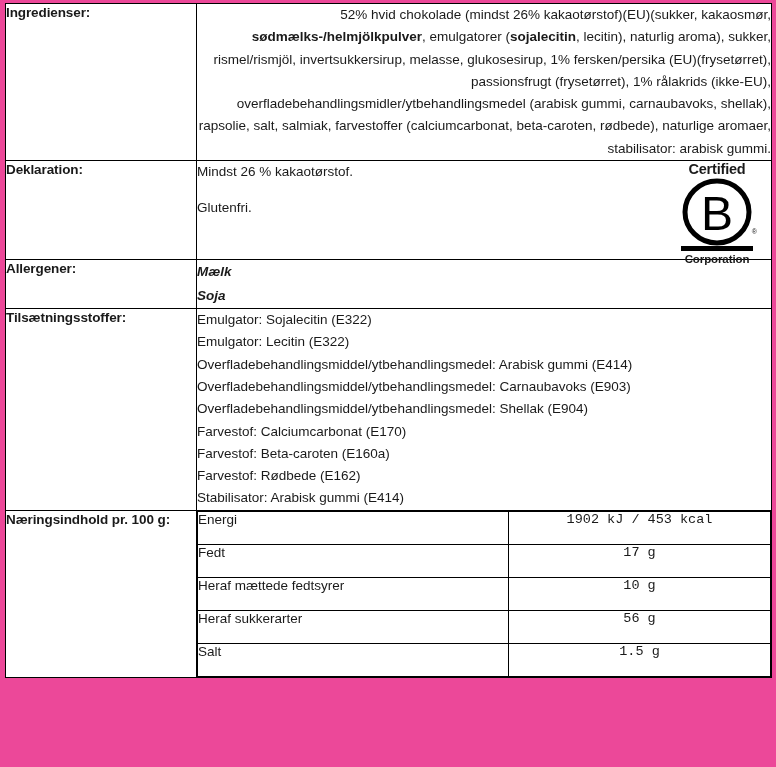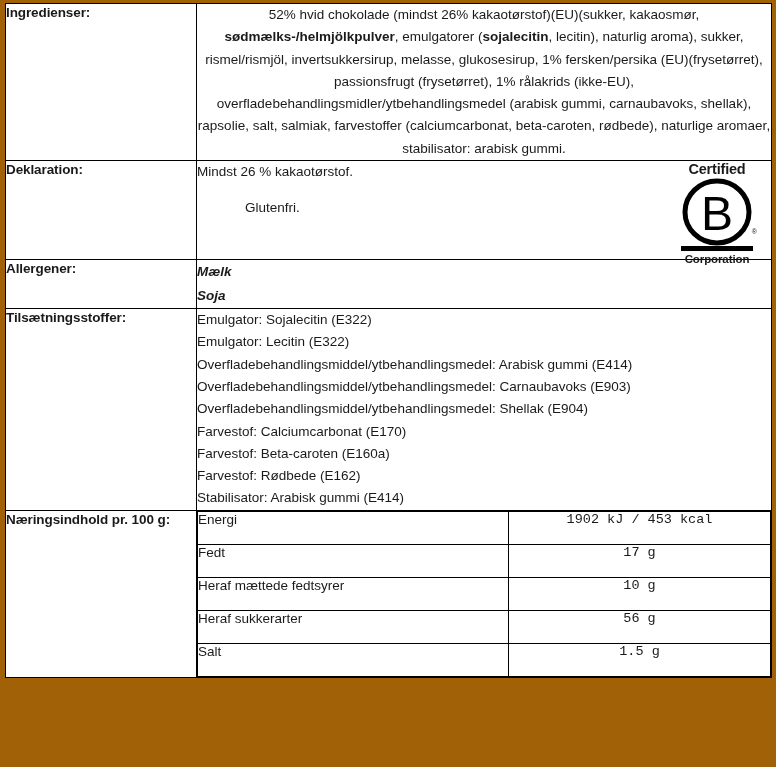--- a/index.html
+++ b/index.html
@@ -10,21 +10,21 @@
   }
   body {
     font-family: "Liberation Sans", sans-serif;
     color: #1a1a1a;
     -webkit-font-smoothing: antialiased;
   }
   #page {
     position: relative;
     width: 776px;
     height: 767px;
-    background: #a16207;
+    background: #ec4899;
     overflow: hidden;
   }
   #spec-table {
     position: absolute;
     left: 5px;
     top: 3px;
     width: 766px;
     border-collapse: collapse;
     table-layout: fixed;
   }
@@ -43,33 +43,32 @@
     letter-spacing: -0.1px;
   }
   .body-cell {
     font-size: 13.5px;
     line-height: 1.0;
     padding: 7px 10px 8px 10px;
   }
   .para {
     font-size: 13.5px;
     line-height: 22.3px;
-    text-align: center;
+    text-align: right;
   }
   .para b {
     font-weight: bold;
   }
   .decl-line {
     font-size: 13.5px;
     line-height: 22px;
     padding-bottom: 14px;
   }
   .decl-line:last-child {
     padding-bottom: 0;
-    margin-left: 48px;
   }
   .allerg-line {
     font-size: 13.5px;
     font-weight: bold;
     line-height: 24px;
     font-style: italic;
   }
   .additive-line {
     font-size: 13.5px;
     line-height: 22.3px;

